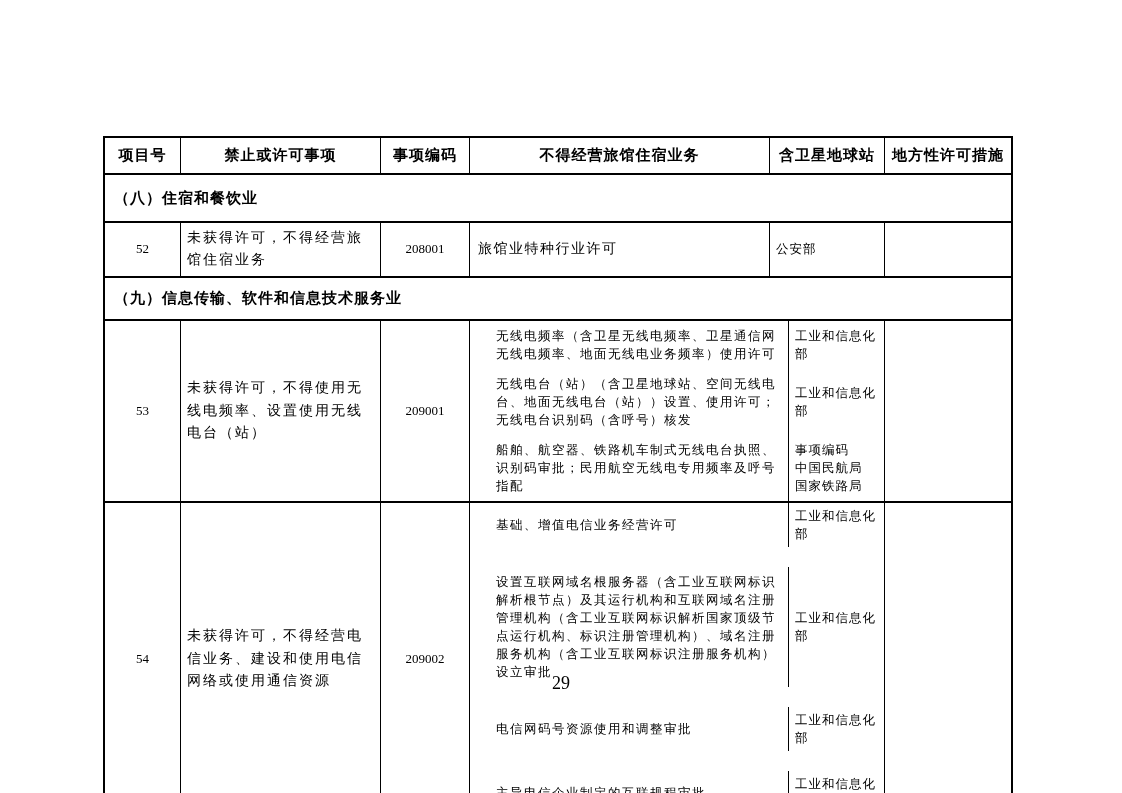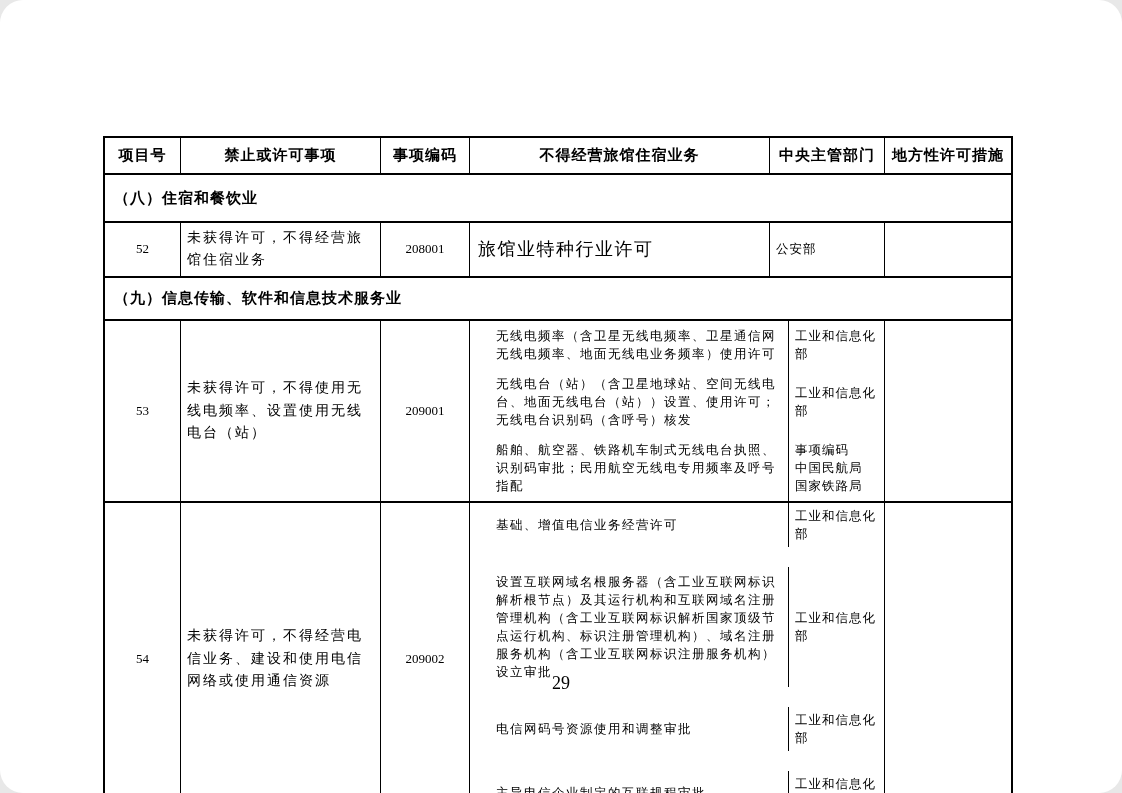--- a/index.html
+++ b/index.html
@@ -5,21 +5,20 @@
   * { margin: 0; padding: 0; box-sizing: border-box; }
   html, body { background: #e8e8e8; }
   .page {
     position: relative;
     width: 1122px;
     height: 793px;
     background: #ffffff;
     font-family: "Liberation Serif", serif;
     color: #000;
     overflow: hidden;
-    border-radius: 23px;
   }
   .tbl {
     position: absolute;
     left: 103px;
     top: 136px;
     width: 910px;
     border: 2px solid #000;
     background: #fff;
   }
   .trow { display: flex; border-top: 2px solid #000; align-items: stretch; }
@@ -71,21 +70,21 @@
   .matter {
     align-items: center;
     padding: 4px 6px;
     font-size: 14px;
     line-height: 1.6;
     letter-spacing: 2px;
   }
   .desc-cell {
     align-items: center;
     padding: 4px 8px;
-    font-size: 18px;
+    font-size: 14px;
     line-height: 18px;
     letter-spacing: 1.5px;
   }
   .dept-cell {
     align-items: center;
     padding: 4px 6px;
     font-size: 12.5px;
     line-height: 18px;
     letter-spacing: 1px;
   }
@@ -133,21 +132,21 @@
 <body>
 
 <div class="page">
   <div class="tbl">
 
     <div class="trow hrow">
       <div class="cell c1">项目号</div>
       <div class="cell c2">禁止或许可事项</div>
       <div class="cell c3">事项编码</div>
       <div class="cell c4">不得经营旅馆住宿业务</div>
-      <div class="cell c5">中央主管部门</div>
+      <div class="cell c5">含卫星地球站</div>
       <div class="cell c6">地方性许可措施</div>
     </div>
 
     <div class="trow sect">
       <div class="cell">（八）住宿和餐饮业</div>
     </div>
 
     <div class="trow r52">
       <div class="cell c1 num">52</div>
       <div class="cell c2 matter">未获得许可，不得经营旅馆住宿业务</div>

